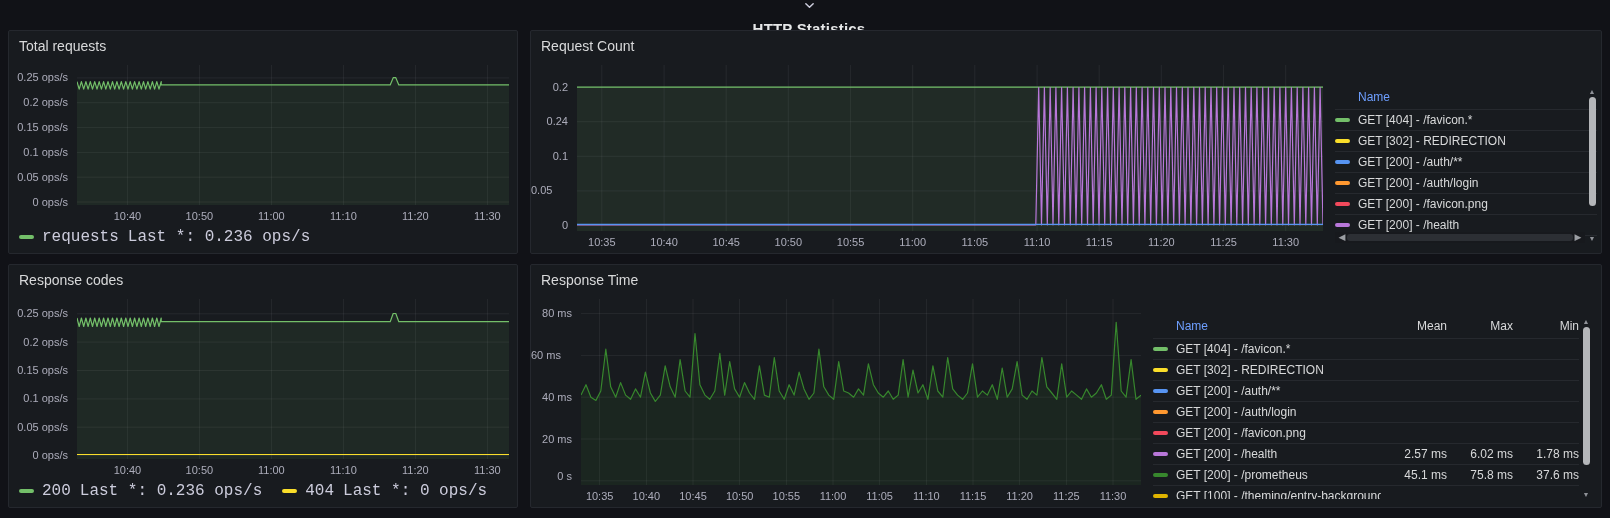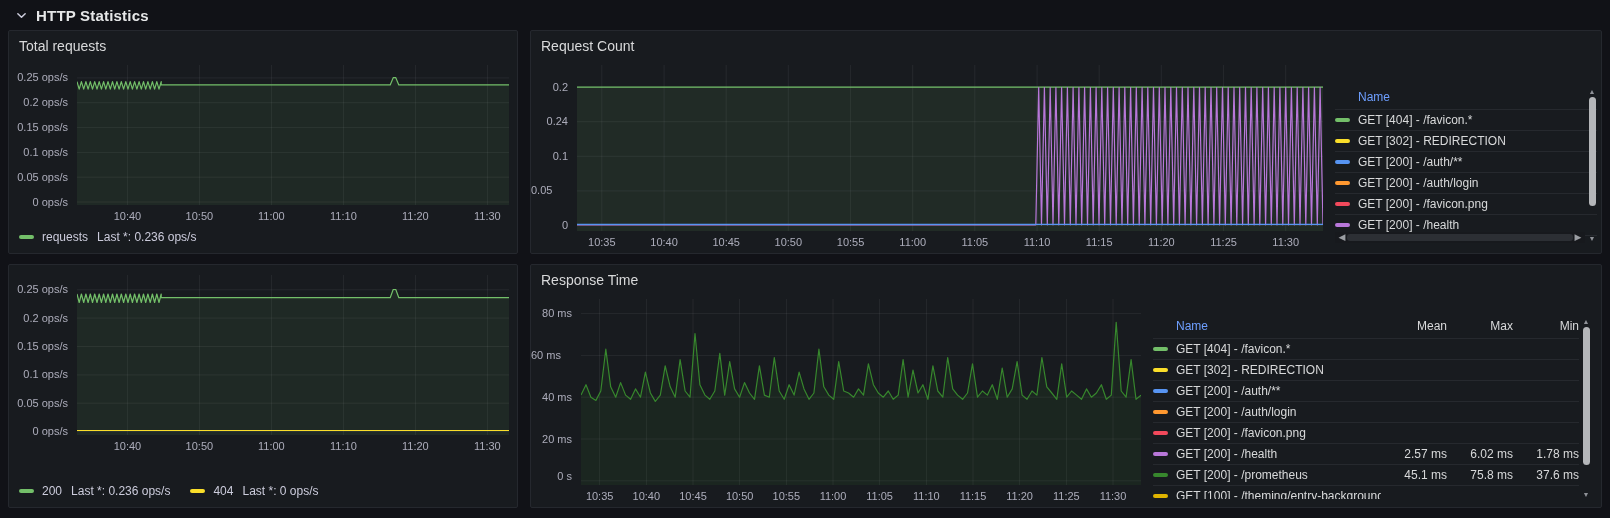--- a/index.html
+++ b/index.html
@@ -4,21 +4,21 @@
 <style>
   * { box-sizing: border-box; }
   html,body { margin:0; padding:0; }
   body {
     width:1610px; height:518px; overflow:hidden;
     background:#111217;
     font-family:"Liberation Sans", sans-serif;
     color:#d8d9da;
   }
   .page { padding:0 8px; }
-  .section-header { height:30px; display:flex; align-items:center; gap:9px; padding-left:8px; cursor:pointer; }
+  .section-header { height:30px; display:flex; align-items:center; gap:9px; padding-left:8px; cursor:pointer;flex-direction:column; }
   .section-title { font-size:15px; font-weight:700; color:#e6e7e8; letter-spacing:.2px; }
   .chevron-icon { display:flex; align-items:center; color:#ccccdc; }
   .grid {
     display:grid;
     grid-template-columns:510px 1fr;
     grid-template-rows:224px 244px;
     gap:10px 12px;
   }
   .panel {
     background:#181b1f;
@@ -26,21 +26,21 @@
     border-radius:2px;
     display:flex; flex-direction:column;
     position:relative; overflow:hidden;
   }
   .panel-title { padding:7px 12px 1px 10px; font-size:14px; font-weight:500; color:#d8d9da; cursor:pointer; flex:0 0 auto; }
   .panel-body { flex:1; display:flex; min-height:0; }
   .chart-wrap { flex:1; position:relative; min-width:0; cursor:crosshair; }
   .axis-label { position:absolute; font-size:11px; color:rgba(204,204,220,0.82); white-space:nowrap; }
 
   
-  .hlegend { flex:0 0 26px; display:flex; gap:20px; align-items:center; padding:0 10px 6px 10px; font-size:12px; color:#ccccdc; }
+  .hlegend { flex:0 0 26px; display:flex; gap:20px; align-items:center; padding:0 10px 6px 10px; font-size:16px; color:#ccccdc;font-family:Liberation Mono, monospace; }
   .hlegend-item { display:flex; align-items:center; }
   .marker { display:inline-block; width:15px; height:4px; border-radius:2px; margin-right:8px; flex:0 0 auto; }
   .legend-label { cursor:pointer; }
   .legend-stat { margin-left:9px; color:#ccccdc; }
 
   
   .side-legend-outer { flex:0 0 262px; position:relative; margin:32px 4px 10px 6px; }
   .side-legend-clip { position:absolute; inset:0; overflow:hidden; }
   .legend-name-header { color:#6e9fff; font-size:12px; font-weight:500; padding:3px 0 5px 23px; cursor:pointer; }
   .legend-row { display:flex; align-items:center; height:21px; border-top:1px solid #26292e; font-size:12px; color:#d8d9da; padding-right:14px; cursor:pointer; white-space:nowrap; overflow:hidden; }
@@ -221,20 +221,21 @@
           <div class="hscroll">
             <span class="arr">◀</span>
             <div class="hthumb"></div>
             <span class="arr">▶</span>
           </div>
         </div>
       </div>
     </div>
 
     <div class="panel">
+      <div class="panel-title">Response codes</div>
       <div class="chart-wrap">
           <div style="position: absolute; left: 68px; top: 10px; width: 432px; height: 160px;">
             <svg width="432" height="160">
               <line x1="0" y1="14.8" x2="432" y2="14.8" stroke="rgba(201,209,217,0.08)" stroke-width="1"></line>
               <line x1="0" y1="43.1" x2="432" y2="43.1" stroke="rgba(201,209,217,0.08)" stroke-width="1"></line>
               <line x1="0" y1="71.5" x2="432" y2="71.5" stroke="rgba(201,209,217,0.08)" stroke-width="1"></line>
               <line x1="0" y1="99.9" x2="432" y2="99.9" stroke="rgba(201,209,217,0.08)" stroke-width="1"></line>
               <line x1="0" y1="128.2" x2="432" y2="128.2" stroke="rgba(201,209,217,0.08)" stroke-width="1"></line>
               <line x1="0" y1="156.6" x2="432" y2="156.6" stroke="rgba(201,209,217,0.08)" stroke-width="1"></line>
               <line x1="50.4" y1="0" x2="50.4" y2="160" stroke="rgba(201,209,217,0.08)" stroke-width="1"></line>

